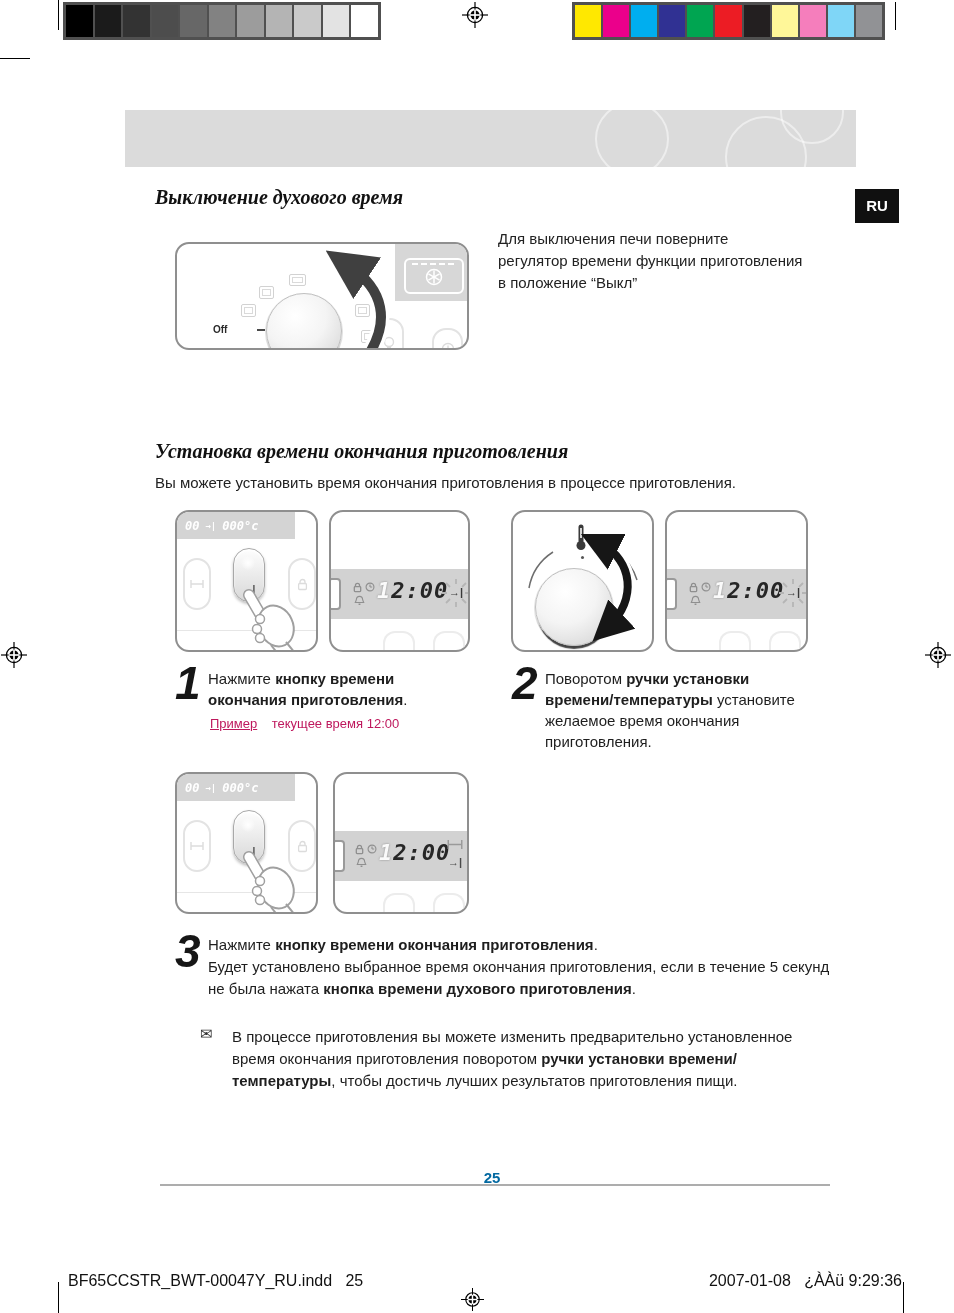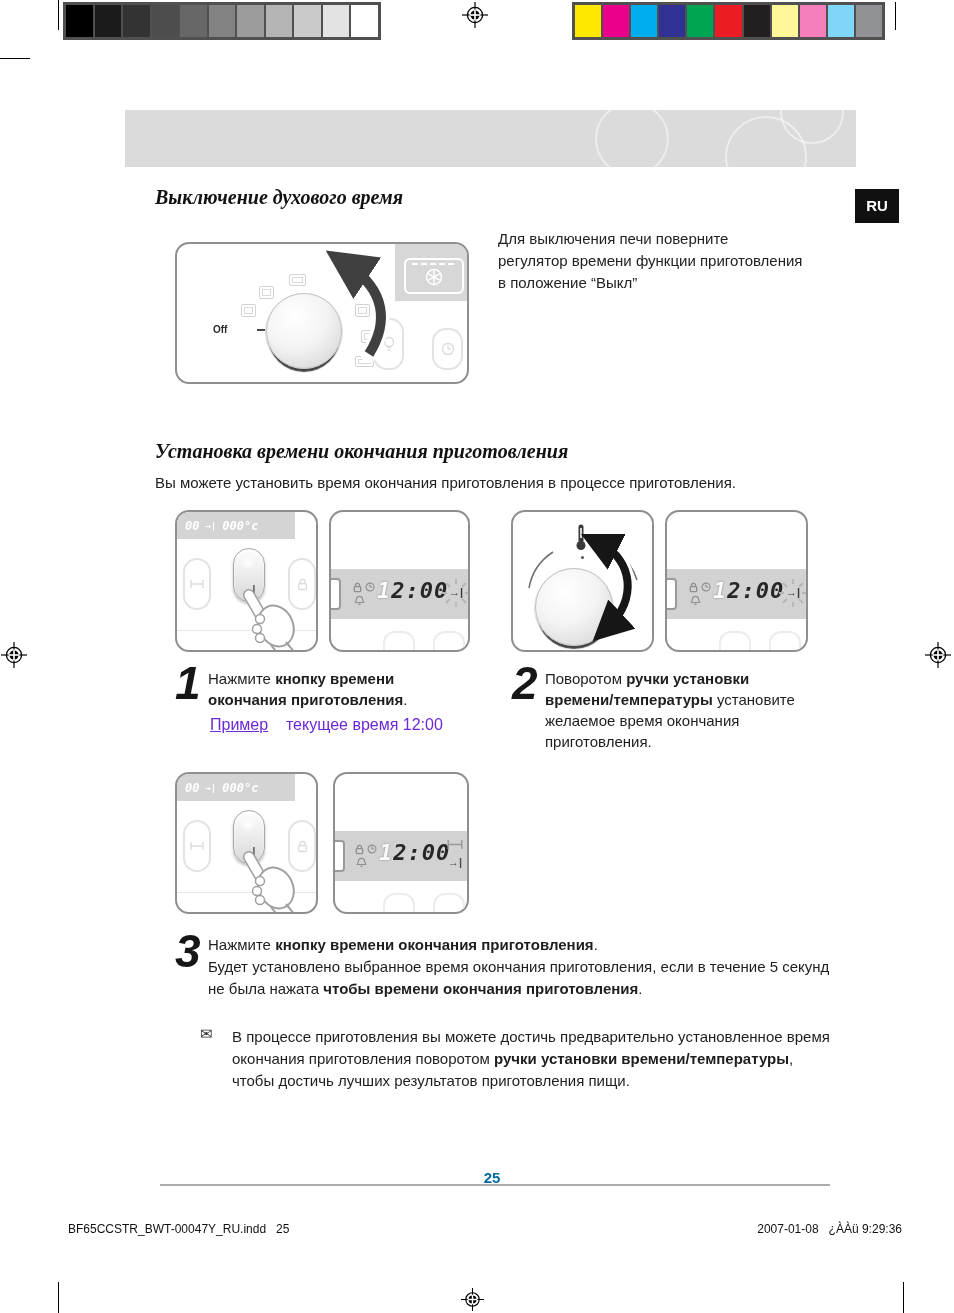--- a/index.html
+++ b/index.html
@@ -66,29 +66,29 @@
   .blinkwrap { position:absolute; width:30px; height:30px; }
   .blinkwrap .glyph { position:absolute; left:0; right:0; top:8px; text-align:center; font-size:11px; font-weight:bold; color:#3a3a3a; }
   .bump { position:absolute; width:28px; height:23px; border:2px solid #ececec; border-bottom:none; border-radius:12px 12px 0 0; }
 
   .end-ico-sm { position:absolute; font-size:11px; font-weight:bold; color:#4a4a4a; }
 
   
   .stepnum { position:absolute; font-size:46px; font-weight:bold; font-style:italic; color:#161616; line-height:1; }
   .steptext { position:absolute; font-size:15px; line-height:21px; color:#1e1e1e; }
   .steptext b { font-weight:bold; }
-  .example { position:absolute; font-size:16px; color:#6d28d9; }
+  .example { position:absolute; font-size:13px; color:#be185d; }
   .example .lbl { text-decoration:underline; }
 
   .notetext { position:absolute; font-size:15px; line-height:22px; color:#1e1e1e; }
   .note-ico { position:absolute; font-size:15px; color:#333; }
 
   .footer-rule { position:absolute; left:160px; top:1184px; width:670px; height:2px; background:#adadad; }
   .pageno { position:absolute; left:432px; top:1169px; width:120px; text-align:center; font-size:15px; font-weight:bold; color:#0369a1; }
-  .imprint { position:absolute; top:1222px; font-size:12px; color:#111; white-space:pre; }
+  .imprint { position:absolute; top:1272px; font-size:16px; color:#111; white-space:pre; }
 </style>
 </head>
 <body>
 
 <div class="page">
 
   <div class="cropline" style="left:58px; top:0; width:1px; height:30px;"></div>
   <div class="cropline" style="left:0; top:58px; width:30px; height:1px;"></div>
   <div class="cropline" style="left:895px; top:2px; width:1px; height:28px;"></div>
   <div class="cropline" style="left:58px; top:1282px; width:1px; height:31px;"></div>
@@ -156,21 +156,21 @@
 
   <div class="title-bar">
     <div class="deco" style="left:470px; top:-8px; width:70px; height:70px;"></div>
     <div class="deco" style="left:600px; top:6px; width:78px; height:78px;"></div>
     <div class="deco" style="left:655px; top:-30px; width:60px; height:60px;"></div>
   </div>
   <div class="ru-badge">RU</div>
 
   <h2 class="h-serif" style="left:155px; top:186px;">Выключение духового время</h2>
 
-  <div class="illus" style="left:175px; top:242px; width:294px; height:142px;padding-left:42px;">
+  <div class="illus" style="left:175px; top:242px; width:294px; height:108px;padding-left:42px;">
     <div class="disp-panel" style="left:218px; top:0; width:74px; height:57px;">
       <div class="disp-inner" style="left:9px; top:14px; width:56px; height:32px;">
         <div class="disp-dash" style="left:6px; top:3px; width:42px;"></div>
         <svg style="position:absolute; left:18px; top:7px;" width="20" height="20" viewBox="0 0 20 20">
           <circle cx="10" cy="10" r="7.5" fill="none" stroke="#fff" stroke-width="1.5"></circle>
           <line x1="10" y1="3.5" x2="10" y2="16.5" stroke="#fff" stroke-width="1.5"></line>
           <line x1="4.4" y1="6.8" x2="15.6" y2="13.2" stroke="#fff" stroke-width="1.5"></line>
           <line x1="4.4" y1="13.2" x2="15.6" y2="6.8" stroke="#fff" stroke-width="1.5"></line>
         </svg>
       </div>
@@ -450,24 +450,24 @@
         <line x1="1" y1="4" x2="13" y2="4" stroke="#9a9a9a" stroke-width="1.3"></line>
     </svg>
     <div class="end-ico-sm" style="left:113px; top:82px;">→|</div>
     <div class="bump" style="left:48px; top:119px;"></div>
     <div class="bump" style="left:98px; top:119px;"></div>
   </div>
 
   <div class="stepnum" style="left:175px; top:928px;">3</div>
   <div class="steptext" style="left:208px; top:934px; width:625px; line-height:22px;">
     <div><span>Нажмите </span><b>кнопку времени окончания приготовления</b><span>.</span></div>
-    <div><span>Будет установлено выбранное время окончания приготовления, если в течение 5 секунд не была нажата </span><b>чтобы времени окончания приготовления</b><span>.</span></div>
+    <div><span>Будет установлено выбранное время окончания приготовления, если в течение 5 секунд не была нажата </span><b>кнопка времени духового приготовления</b><span>.</span></div>
   </div>
 
   <span class="note-ico" style="left:200px; top:1025px;">✉</span>
-  <div class="notetext" style="left:232px; top:1026px; width:600px;"><span>В процессе приготовления вы можете достичь предварительно установленное время окончания приготовления поворотом </span><b>ручки установки времени/температуры</b><span>, чтобы достичь лучших результатов приготовления пищи.</span></div>
+  <div class="notetext" style="left:232px; top:1026px; width:600px;"><span>В процессе приготовления вы можете изменить предварительно установленное время окончания приготовления поворотом </span><b>ручки установки времени/температуры</b><span>, чтобы достичь лучших результатов приготовления пищи.</span></div>
 
   <div class="footer-rule"></div>
   <div class="pageno">25</div>
   <div class="imprint" style="left:68px;">BF65CCSTR_BWT-00047Y_RU.indd   25</div>
   <div class="imprint" style="right:52px;text-align:center;">2007-01-08   ¿ÀÀü 9:29:36</div>
 
 </div>
 
 </body></html>

